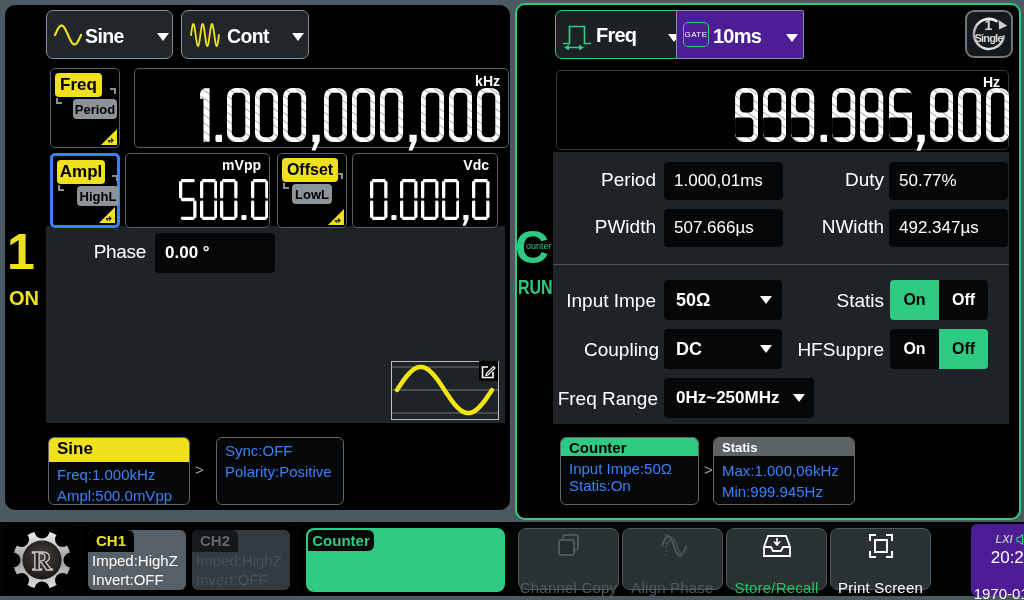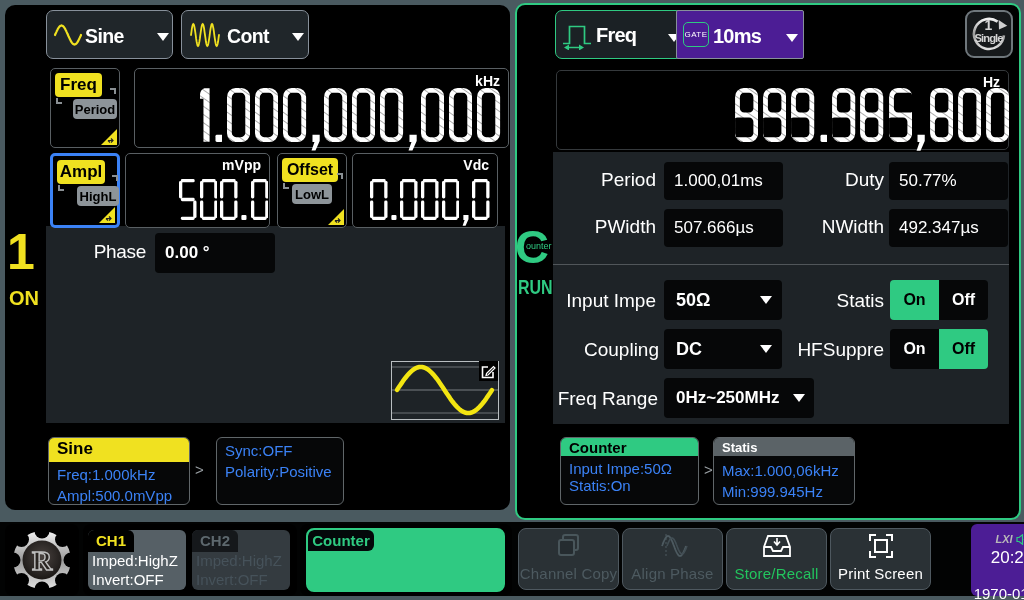--- a/index.html
+++ b/index.html
@@ -10,21 +10,21 @@
 .vbox{position:absolute;background:#060708;border-radius:4px;color:#fff;font-size:17px;display:flex;align-items:center;padding-left:10px}
 .ddbox{position:absolute;background:#060708;border-radius:4px;color:#fff;font-size:18px;font-weight:bold;display:flex;align-items:center;padding-left:12px}
 .chip{position:absolute;border-radius:4px;color:#000;font-weight:bold;display:flex;align-items:center;justify-content:center}
 .unit{position:absolute;color:#fff;font-weight:bold;font-size:14px}
 .card{position:absolute;border:1px solid #606669;border-radius:6px;overflow:hidden;background:#060708}
 .card .hd{font-weight:bold;font-size:17px;color:#000;padding:1px 0 0 8px;height:24px}
 .card .bd{color:#3b82f6;font-size:15px;padding:2px 0 0 8px;line-height:21px}
 .tgl{position:absolute;display:flex;font-weight:bold;font-size:16px;border-radius:4px;overflow:hidden}
 .tgl div{width:49px;height:40px;display:flex;align-items:center;justify-content:center}
 .btn{position:absolute;top:528px;width:101px;height:62px;background:#2a3135;border:1px solid #4e585f;border-radius:8px;text-align:center;box-sizing:border-box}
-.btn .t{font-size:15px;margin-top:4px;letter-spacing:0.2px}
+.btn .t{font-size:15px;margin-top:18px;letter-spacing:0.2px}
 </style></head><body>
 <svg width="0" height="0" style="position:absolute">
 <defs>
 <pattern id="hp" patternUnits="userSpaceOnUse" width="7" height="7" patternTransform="rotate(-55)">
  <rect width="7" height="7" fill="#fff"></rect>
  <line x1="0" y1="0" x2="0" y2="7" stroke="#6a6a6a" stroke-width="1.15"></line>
 </pattern>
 <linearGradient id="silver" x1="0" y1="0" x2="0" y2="1">
  <stop offset="0" stop-color="#f2f2f2"></stop>
         <stop offset="0.5" stop-color="#9a9a9a"></stop>

